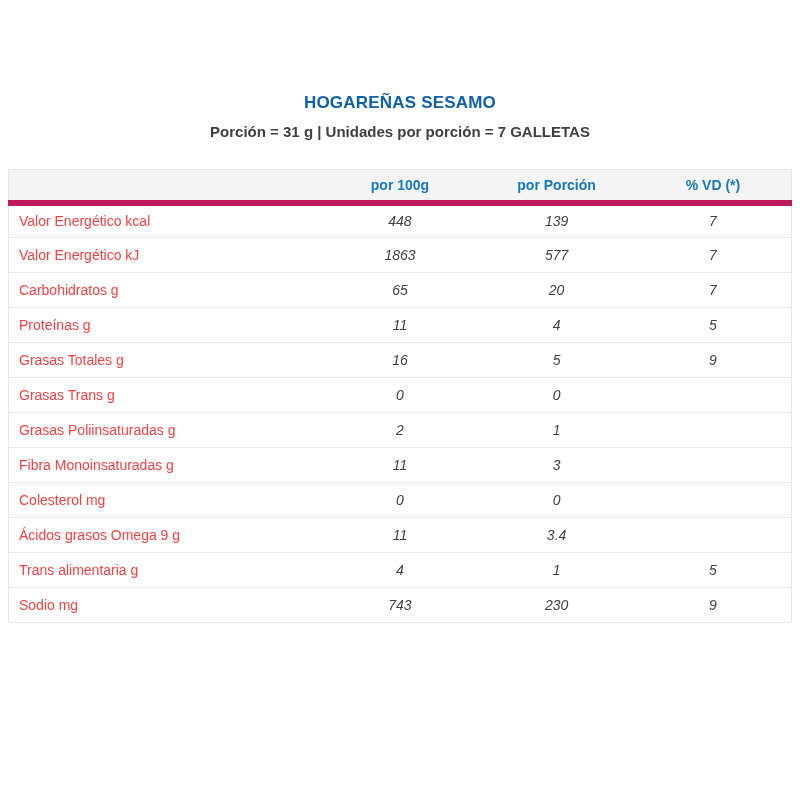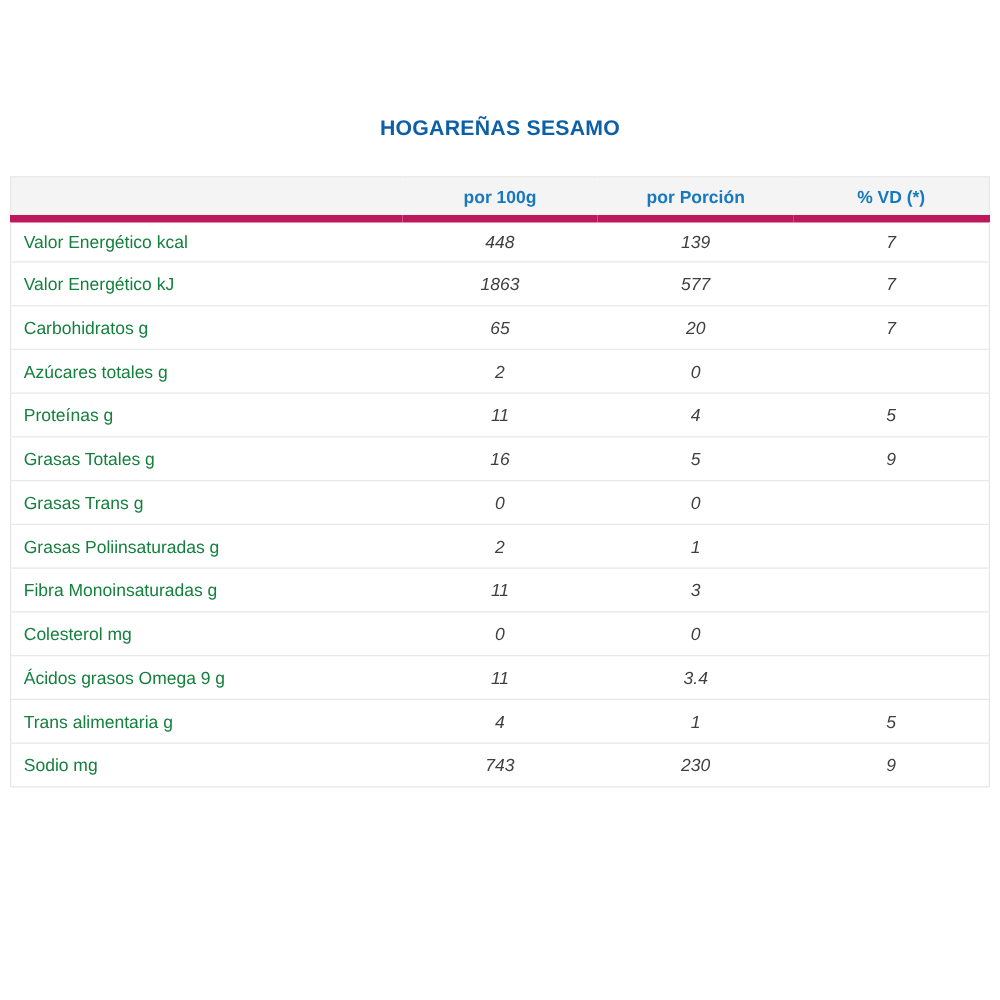--- a/index.html
+++ b/index.html
@@ -53,37 +53,38 @@
     vertical-align: middle;
   }
   table.nutrition tbody td {
     height: 35px;
     font-size: 14px;
     vertical-align: middle;
     border-bottom: 1px solid #e8e8e8;
     background: #ffffff;
   }
   table.nutrition tbody td.label-cell {
-    color: #15803d;
+    color: #ef4444;
     text-align: left;
     padding-left: 10px;
   }
   table.nutrition tbody td.value-cell {
     color: #3f3f3f;
     text-align: center;
     font-style: italic;
   }
 </style>
 </head>
 <body>
 
 <div class="page">
 
   <div class="product-title">HOGAREÑAS SESAMO</div>
 
+  <div class="serving-line">Porción = 31 g | Unidades por porción = 7 GALLETAS</div>
 
   <table class="nutrition">
     <colgroup>
       <col class="c-label">
       <col class="c-per100">
       <col class="c-porcion">
       <col class="c-vd">
     </colgroup>
     <thead>
       <tr>
@@ -108,26 +109,20 @@
       <td class="value-cell">7</td>
     </tr>
 
     <tr>
       <td class="label-cell">Carbohidratos g</td>
       <td class="value-cell">65</td>
       <td class="value-cell">20</td>
       <td class="value-cell">7</td>
     </tr>
 
-    <tr>
-      <td class="label-cell">Azúcares totales g</td>
-      <td class="value-cell">2</td>
-      <td class="value-cell">0</td>
-      <td class="value-cell"></td>
-    </tr>
 
     <tr>
       <td class="label-cell">Proteínas g</td>
       <td class="value-cell">11</td>
       <td class="value-cell">4</td>
       <td class="value-cell">5</td>
     </tr>
 
     <tr>
       <td class="label-cell">Grasas Totales g</td>

